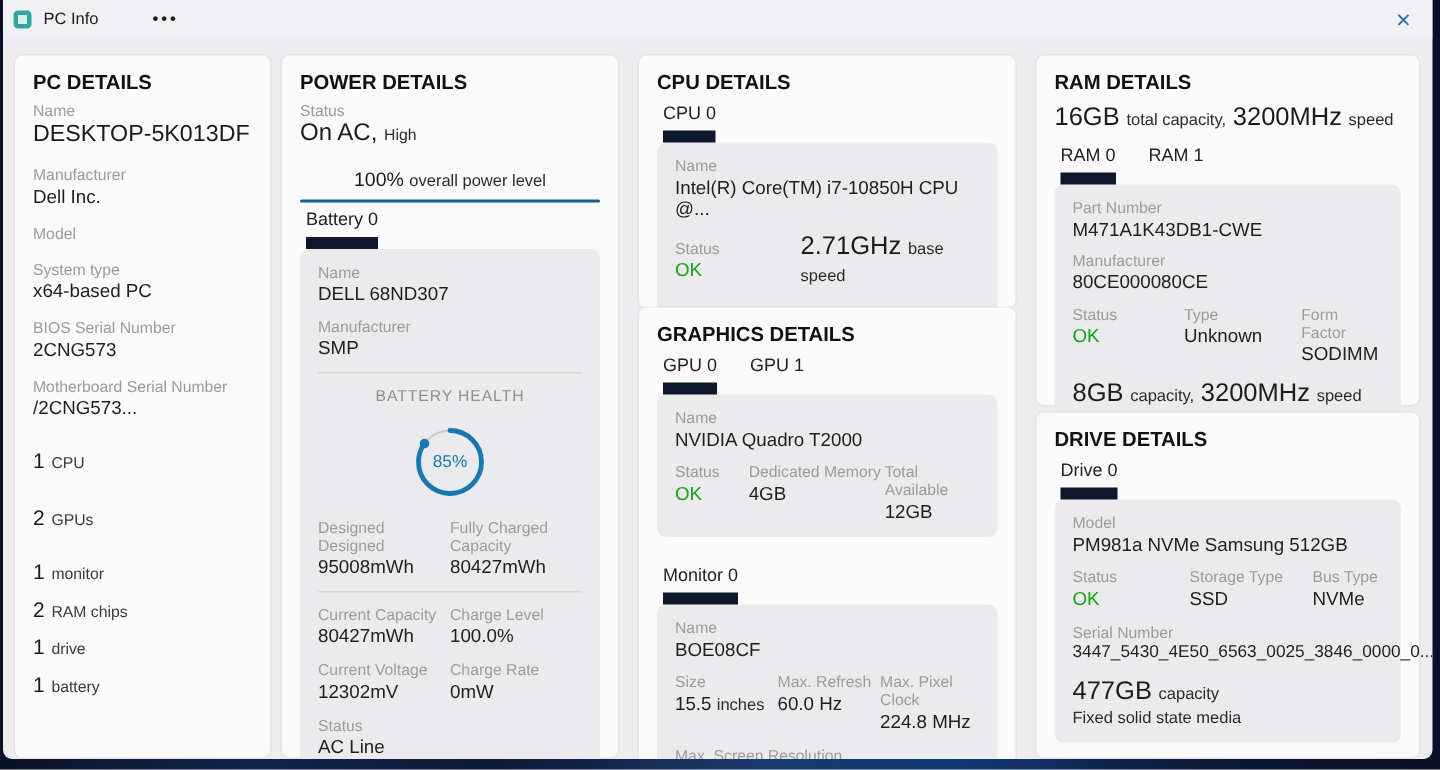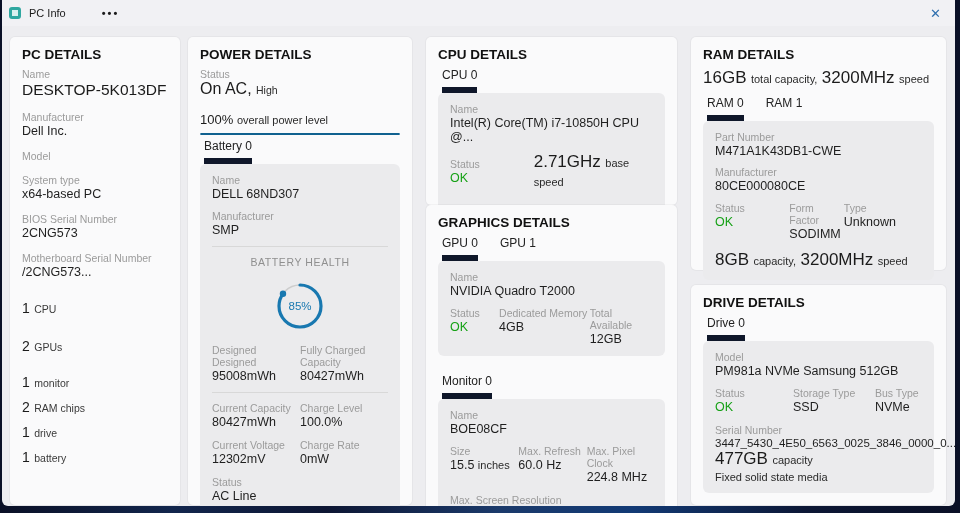--- a/index.html
+++ b/index.html
@@ -28,25 +28,25 @@
   .col4 { width:255px; }
   .panel-title { font-size:13.5px; font-weight:bold; color:#111; margin-bottom:6px; }
   .lbl { font-size:10.5px; color:#9b9b9b; }
   .val { font-size:12.5px; color:#1f1f1f; margin-top:1px; }
   .val-big { font-size:15.5px; color:#1b1b1b; margin-top:1px; }
   .group { margin-bottom:12px; }
   .card { background:#ebebed; border-radius:6px; padding:10px 12px; }
   
   .tabs { display:flex; margin:4px 0 0 4px; }
   .tab { font-size:12px; color:#222; padding-bottom:5px; margin-right:22px; cursor:default; }
-  .tab.active { border-bottom:6px solid #0f172a; }
+  .tab.active { border-bottom:8px solid #0f172a; }
   
   .inline-big { font-size:16px; color:#1b1b1b; }
   .inline-small { font-size:10.5px; color:#2a2a2a; }
-  .power-level-line { font-size:13px; color:#1b1b1b; margin:14px 0 6px 0; }
+  .power-level-line { font-size:13px; color:#1b1b1b; margin:14px 0 6px 0;text-align:center; }
   .power-level-line .inline-small { font-size:11px; }
   .progress-track { height:9px; border-radius:5px; background:#1878b0; border:1px solid #10618f; }
   .divider { border-top:1px solid #d8d8d8; margin:9px 0; }
   .battery-health-title { text-align:center; font-size:10.5px; color:#8f8f8f; letter-spacing:0.6px; margin:2px 0 8px 0; }
   .gauge-wrap { position:relative; width:60px; height:60px; margin:0 auto; }
   .gauge-pct { position:absolute; inset:0; display:flex; align-items:center; justify-content:center; font-size:11.5px; color:#1878b0; }
   .two-col { display:flex; }
   .two-col > div { width:50%; }
   .three-col { display:flex; margin-top:9px; }
   
@@ -303,27 +303,27 @@
           <div class="lbl">Part Number</div>
           <div class="val">M471A1K43DB1-CWE</div>
           <div style="height:8px"></div>
           <div class="lbl">Manufacturer</div>
           <div class="val">80CE000080CE</div>
           <div class="three-col">
             <div style="width:78px">
               <div class="lbl">Status</div>
               <div class="ok">OK</div>
             </div>
+            <div style="width:82px">
+              <div class="lbl">Type</div>
+              <div class="val">Unknown</div>
+            </div>
             <div>
               <div class="lbl">Form Factor</div>
               <div class="val">SODIMM</div>
-            </div>
-            <div style="width:82px">
-              <div class="lbl">Type</div>
-              <div class="val">Unknown</div>
             </div>
           </div>
           <div style="margin-top:9px">
             <span class="big-num-lg">8GB</span>
             <span class="muted-sm">capacity,</span>
             <span class="big-num-lg">3200MHz</span>
             <span class="muted-sm">speed</span>
           </div>
         </div>
       </div>
@@ -350,21 +350,21 @@
             <div>
               <div class="lbl">Bus Type</div>
               <div class="val">NVMe</div>
             </div>
           </div>
           <div style="height:10px"></div>
           <div>
             <div class="lbl">Serial Number</div>
             <div class="val" style="font-size:11.5px">3447_5430_4E50_6563_0025_3846_0000_0...</div>
           </div>
-          <div style="">
+          <div style="margin-top:10px">
             <span class="big-num-lg">477GB</span>
             <span class="muted-sm">capacity</span>
           </div>
           <div class="muted-sm" style="margin-top:2px">Fixed solid state media</div>
         </div>
       </div>
     </div>
 
   </div>
 </div>

